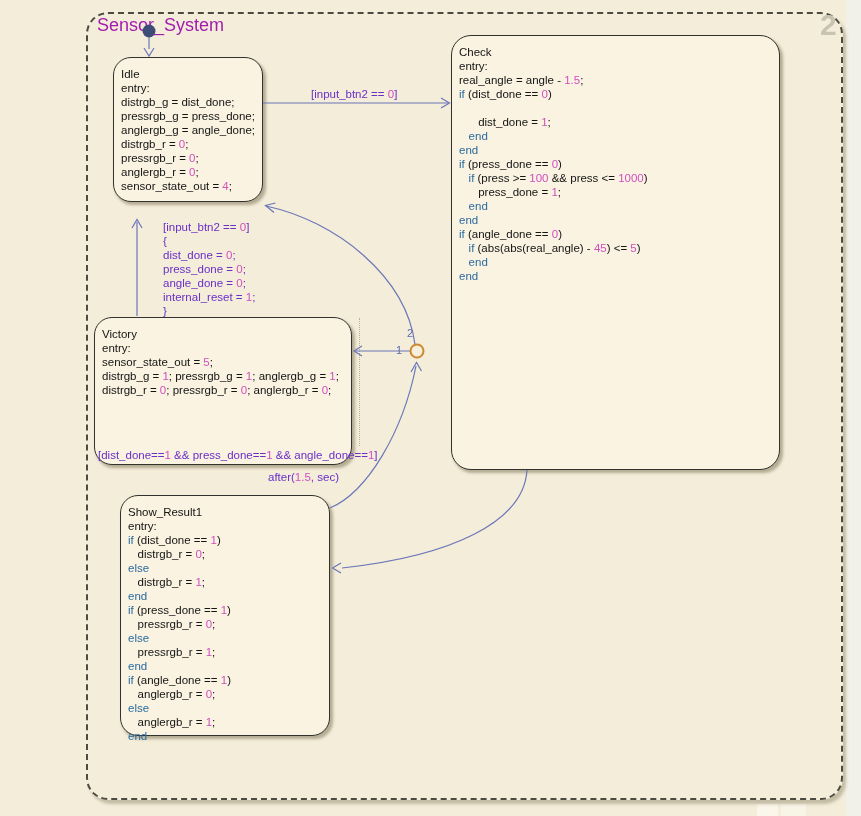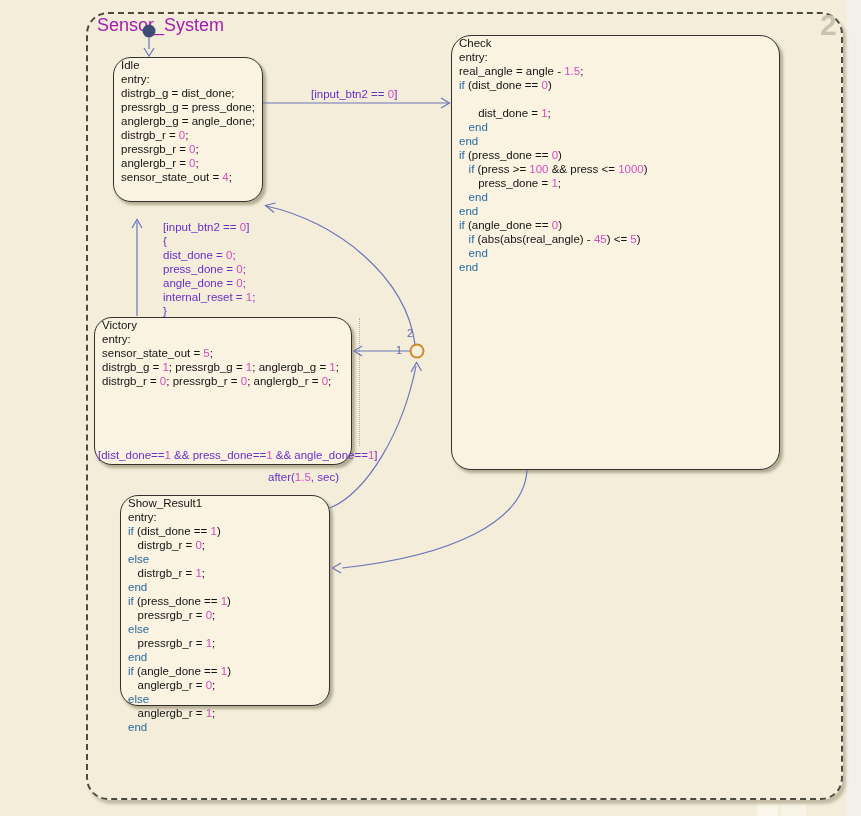--- a/index.html
+++ b/index.html
@@ -17,26 +17,26 @@
     border:2px dashed #4b4b41;border-radius:22px;
     box-shadow:3px 4px 3px rgba(150,139,112,.5);
   }
   .chart-title{position:absolute;left:97px;top:15px;font-size:18px;color:#a21caf}
   .watermark{position:absolute;left:820px;top:8px;font-size:30px;font-weight:bold;color:#c9c3b1}
 
   .state{
     position:absolute;box-sizing:border-box;
     background:#faf3e1;border:1.6px solid #32322e;border-radius:18px;
     box-shadow:2.5px 3px 3px rgba(128,116,88,.55);
-    padding:0 7px;font-size:11.5px;line-height:14px;color:#141414;
+    padding:9px 7px;font-size:11.5px;line-height:14px;color:#141414;
   }
   .st-idle{left:113px;top:57px;width:150px;height:145px}
   .st-check{left:451px;top:35px;width:329px;height:435px;border-radius:20px}
   .st-victory{left:94px;top:317px;width:258px;height:148px}
-  .st-show{left:120px;top:495px;width:210px;height:211px}
+  .st-show{left:120px;top:495px;width:210px;height:241px}
 
   .ln{white-space:pre;height:14px}
 
   .tlabel{position:absolute;font-size:11.5px;line-height:14px;white-space:pre}
   .lb-idle-check{left:311px;top:87px}
   .lb-victory-idle{left:163px;top:220px}
   .lb-cond{left:98px;top:448px}
   .lb-after{left:268px;top:470px}
 
   .tk-t,.tk-ttl{color:#141414}

